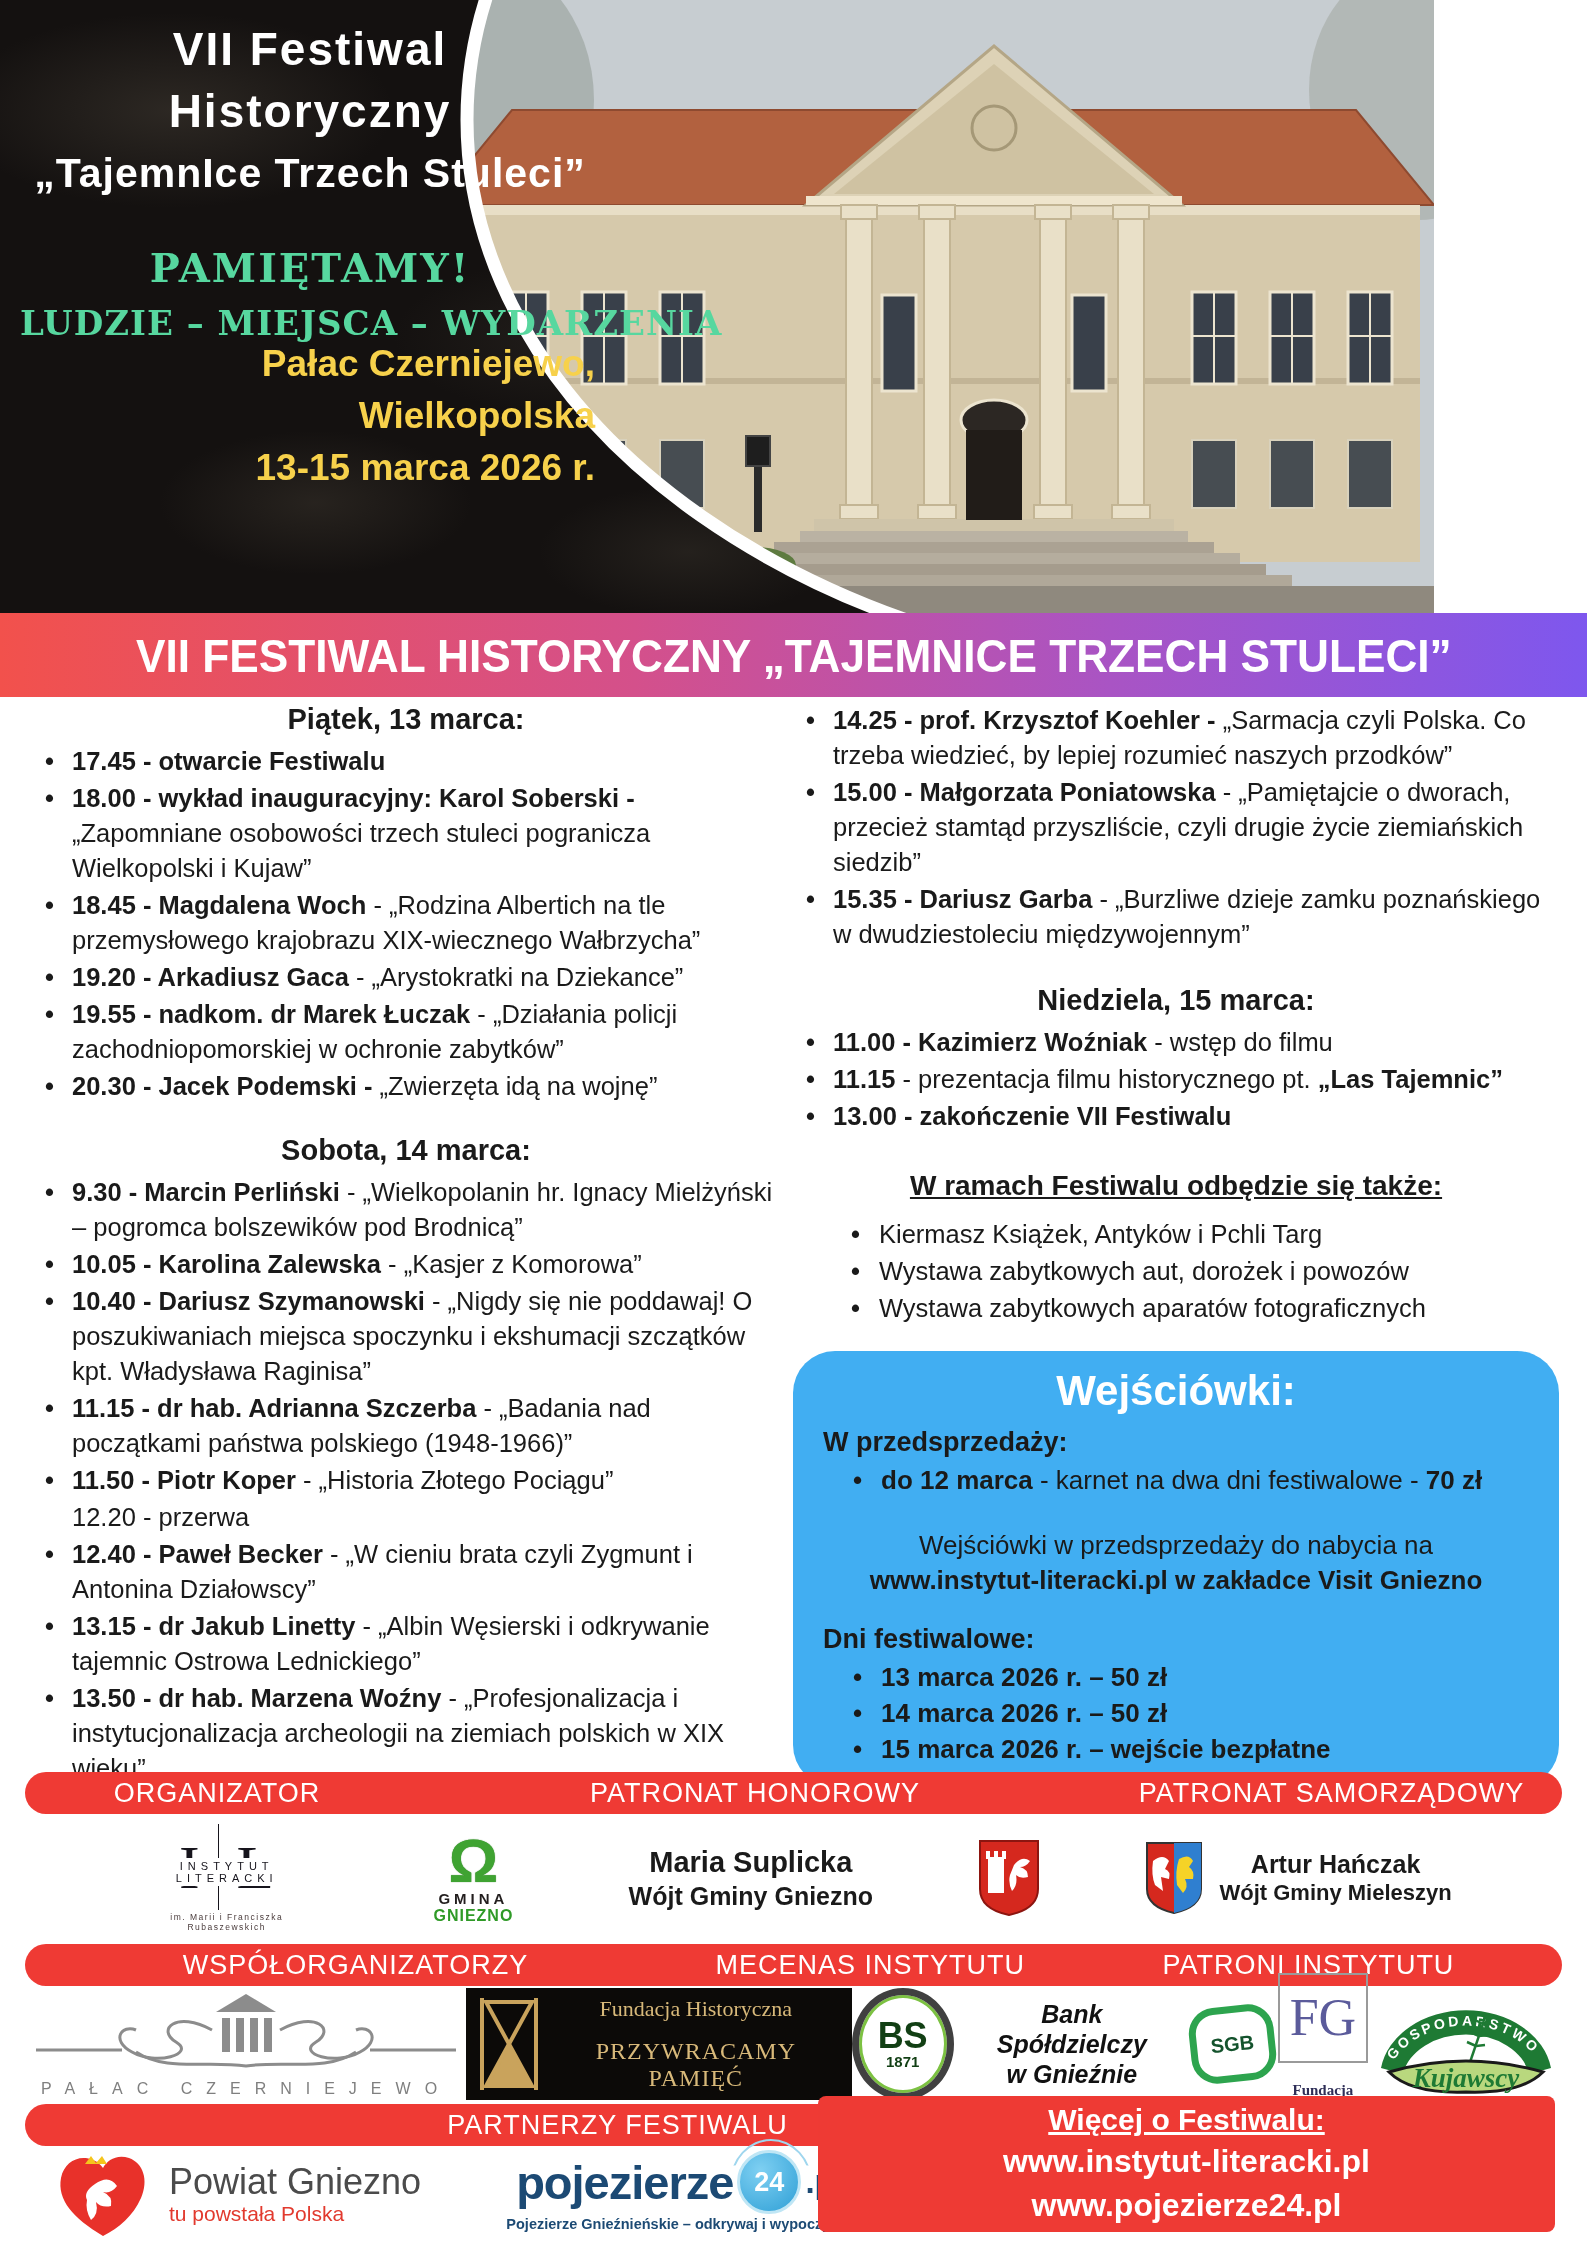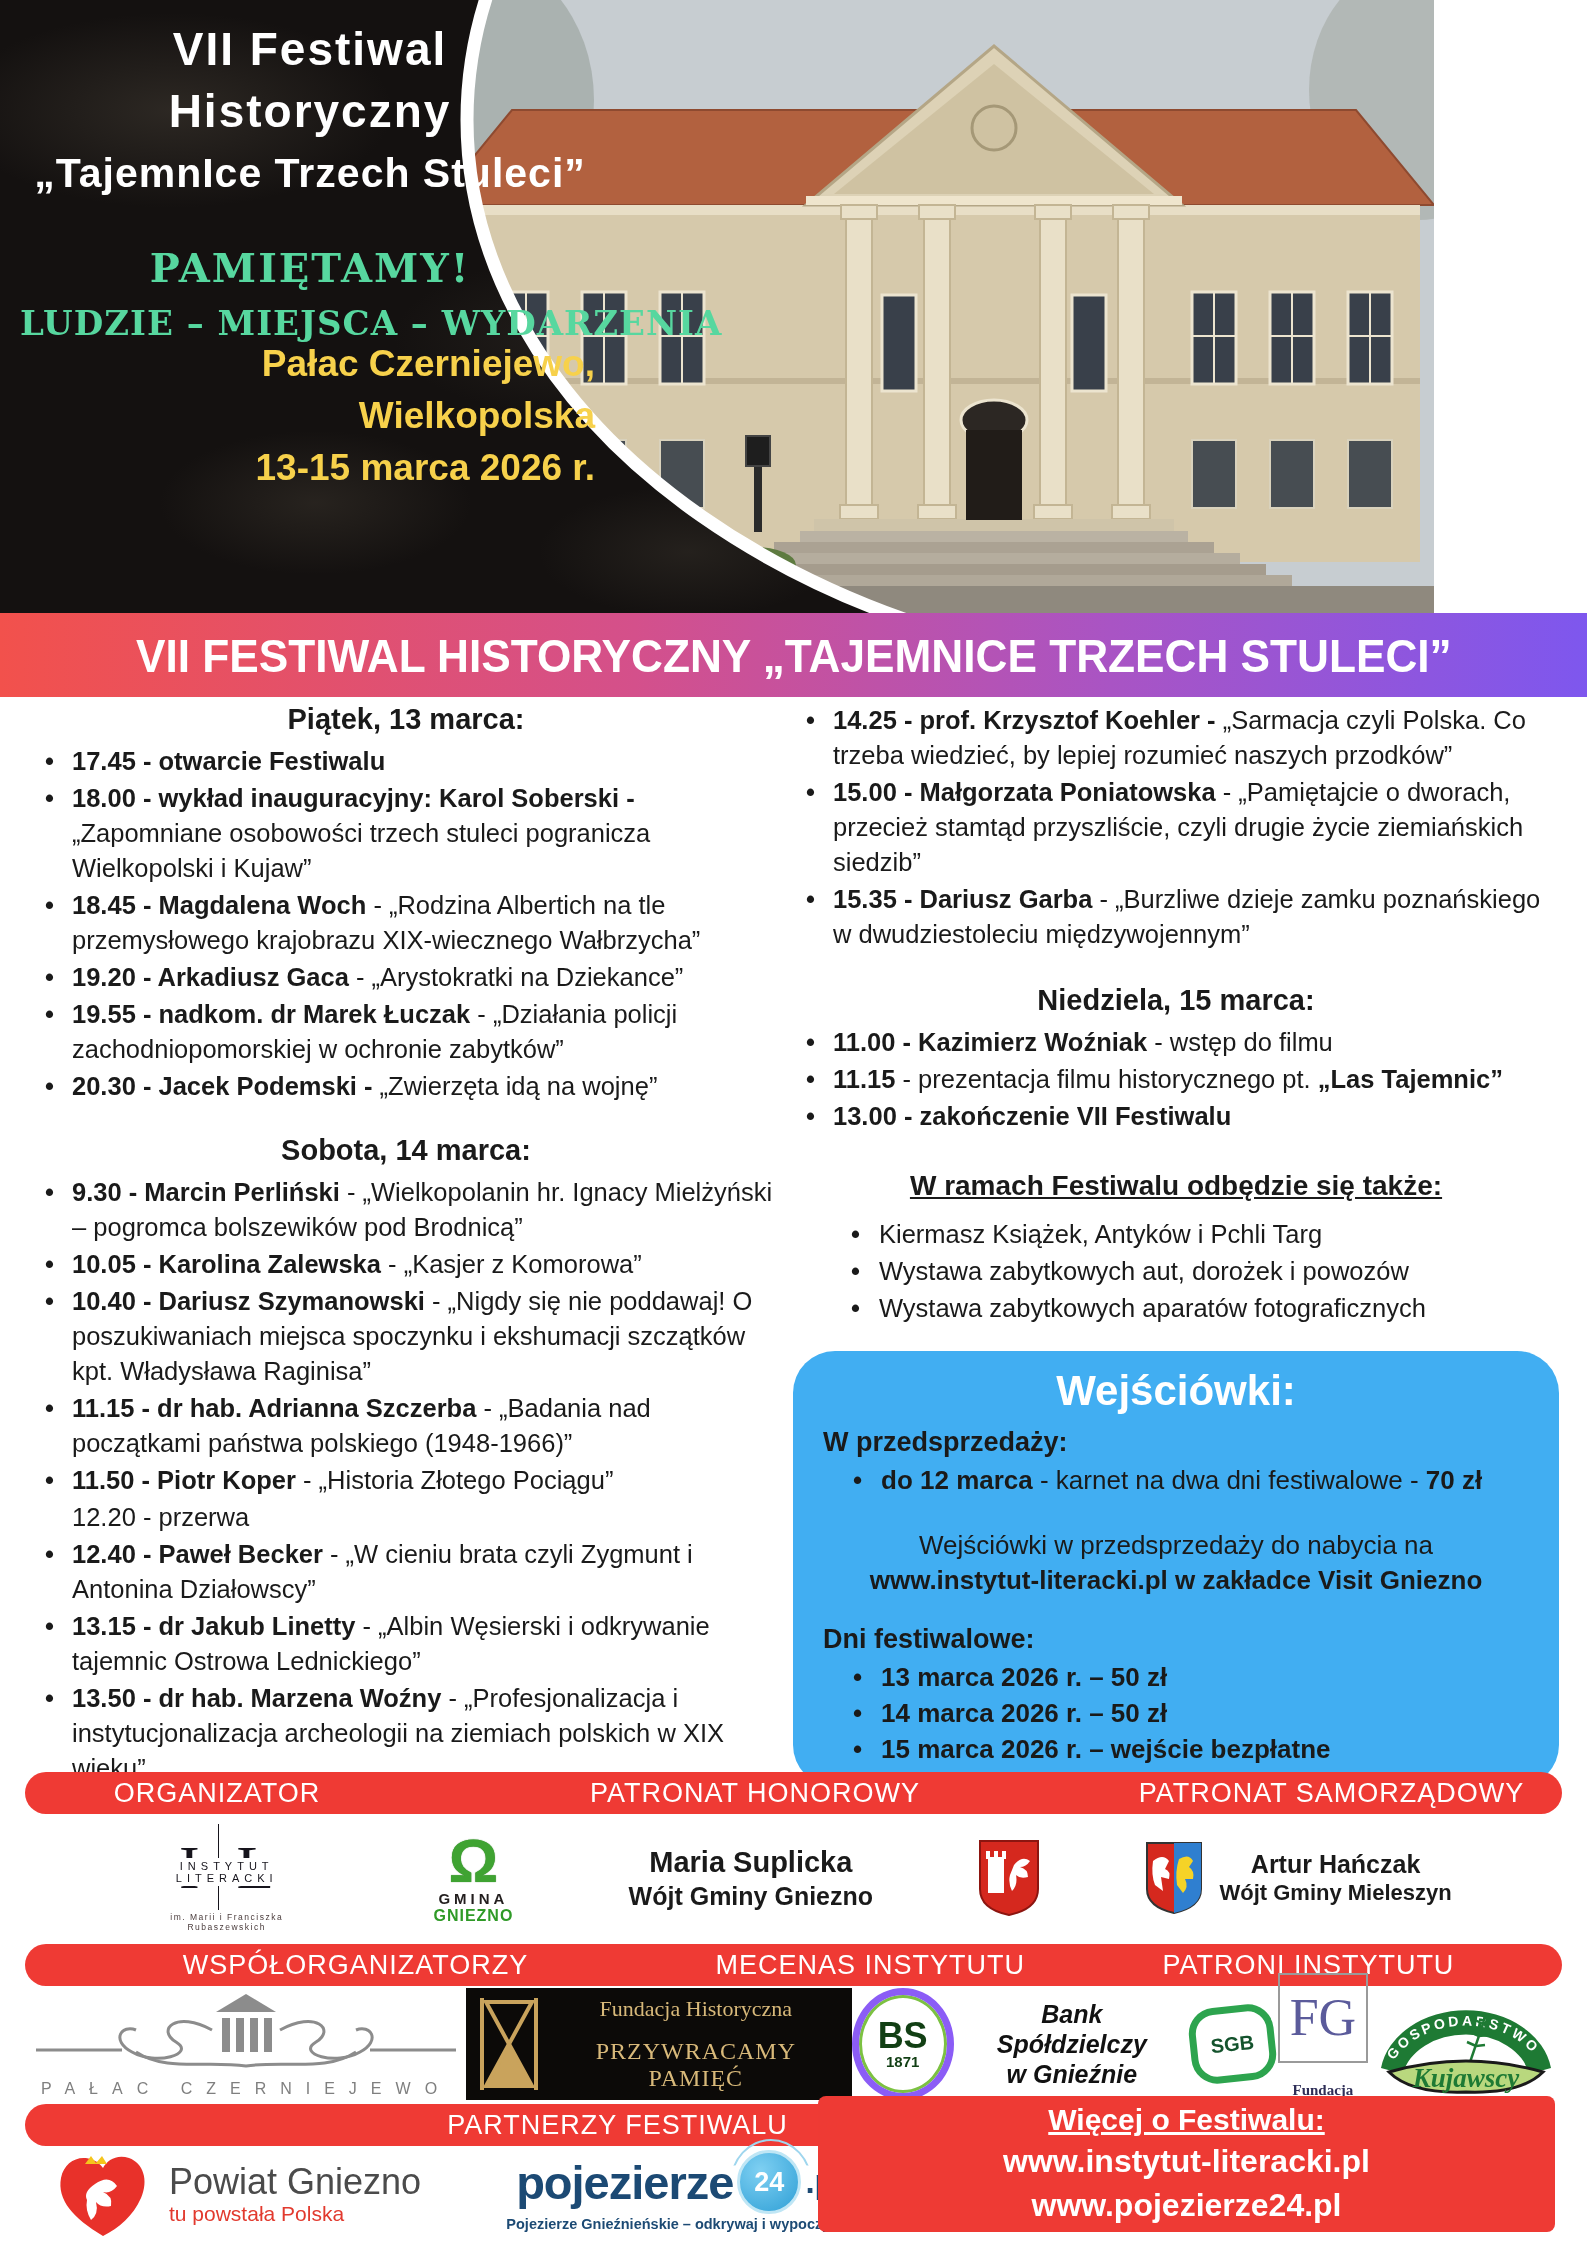--- a/index.html
+++ b/index.html
@@ -104,21 +104,21 @@
   .palac{width:450px;text-align:center;color:#8c8c8c;}
   .palac-txt{font-size:16px;letter-spacing:14px;color:#7f7f7f;margin-top:0px;}
 
   .fhist{width:400px;height:112px;background:#0c0a08;display:flex;align-items:center;
          gap:16px;padding:0 14px;box-sizing:border-box;}
   .fhist-txt{flex:1;text-align:center;color:#d8b97a;font-family:"Liberation Serif",serif;}
   .fhist-txt .f1{font-size:22px;margin-bottom:16px;}
   .fhist-txt .f2{font-size:24px;letter-spacing:1px;}
 
   .bs-cluster{display:flex;align-items:center;gap:14px;}
-  .bs-circle{width:92px;height:98px;border-radius:50%;border:7px solid #8b5cf6;
+  .bs-circle{width:92px;height:98px;border-radius:50%;border:7px solid #404040;
      box-shadow:0 0 0 3px #7cc142 inset;display:flex;flex-direction:column;align-items:center;
      justify-content:center;background:#fff;}
   .bs-circle .bs{font-size:36px;font-weight:bold;color:#123f14;line-height:34px;}
   .bs-circle .yr{font-size:15px;font-weight:bold;color:#123f14;}
   .bank-txt{font-size:25px;font-weight:bold;font-style:italic;text-align:center;line-height:30px;color:#111;}
   .sgb{width:74px;height:62px;border:7px solid #2da44e;border-radius:26px;display:flex;
        align-items:center;justify-content:center;font-size:20px;font-weight:bold;color:#14532d;
        transform:rotate(-6deg);}
 
   .fg{width:100px;text-align:center;}

